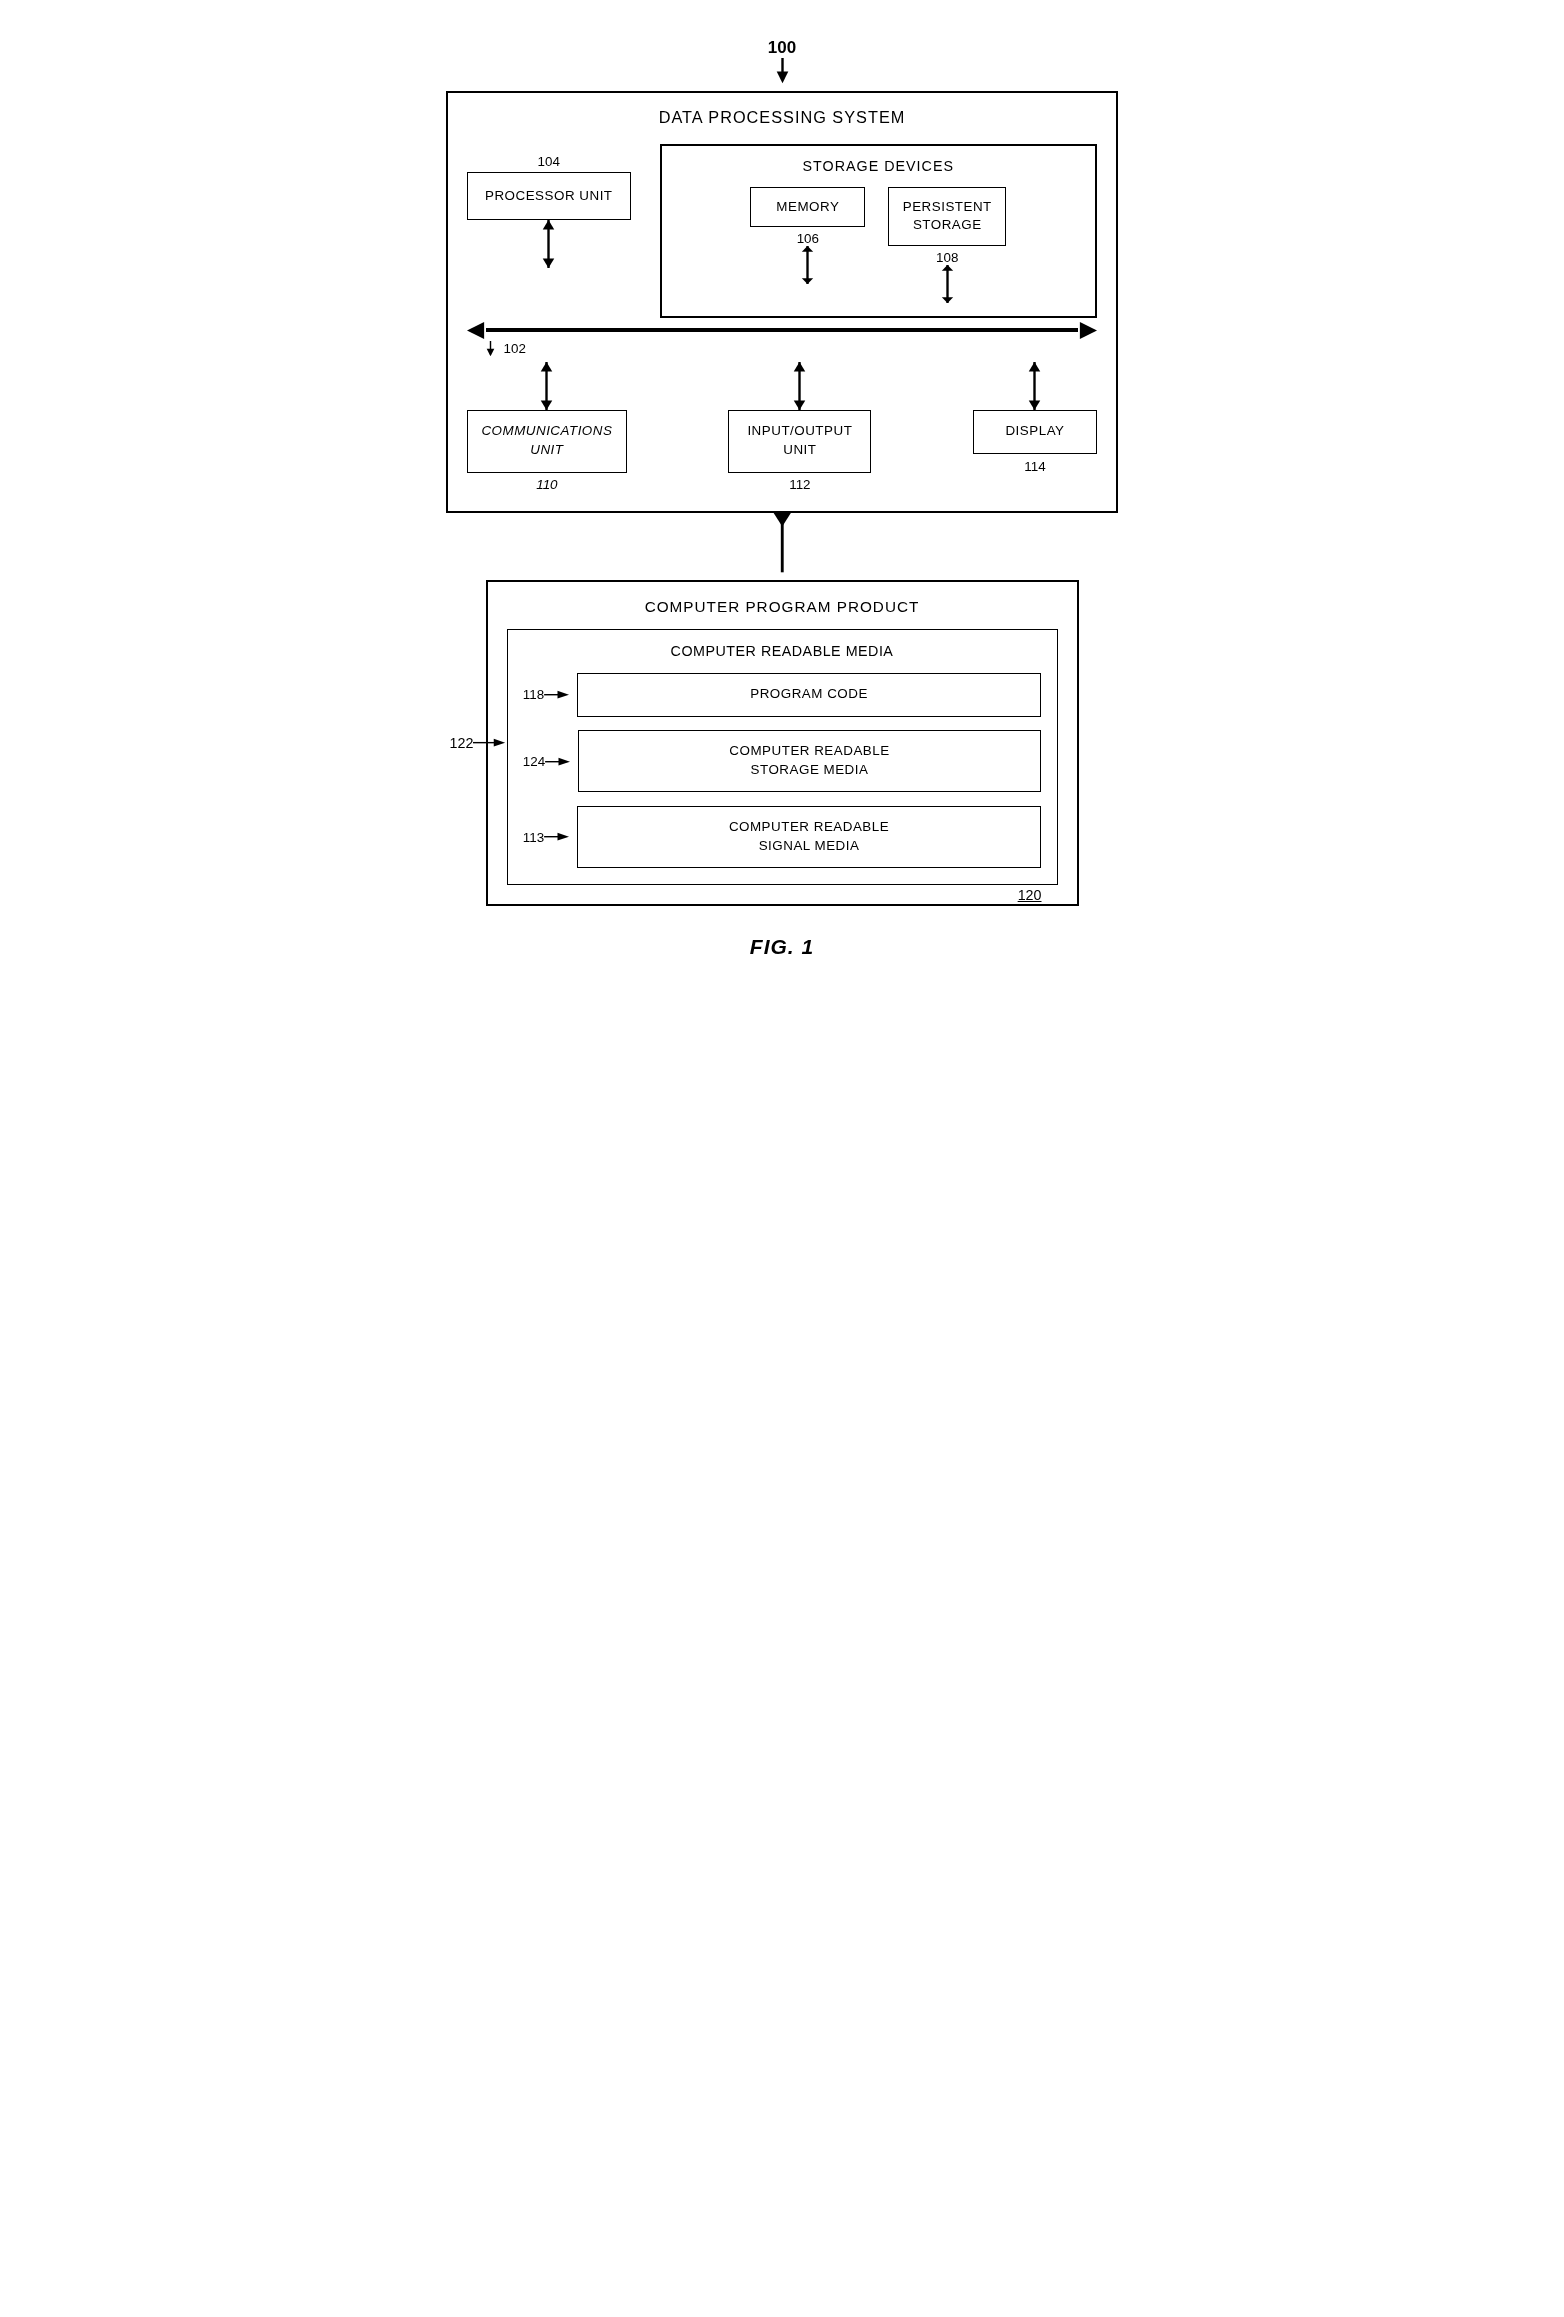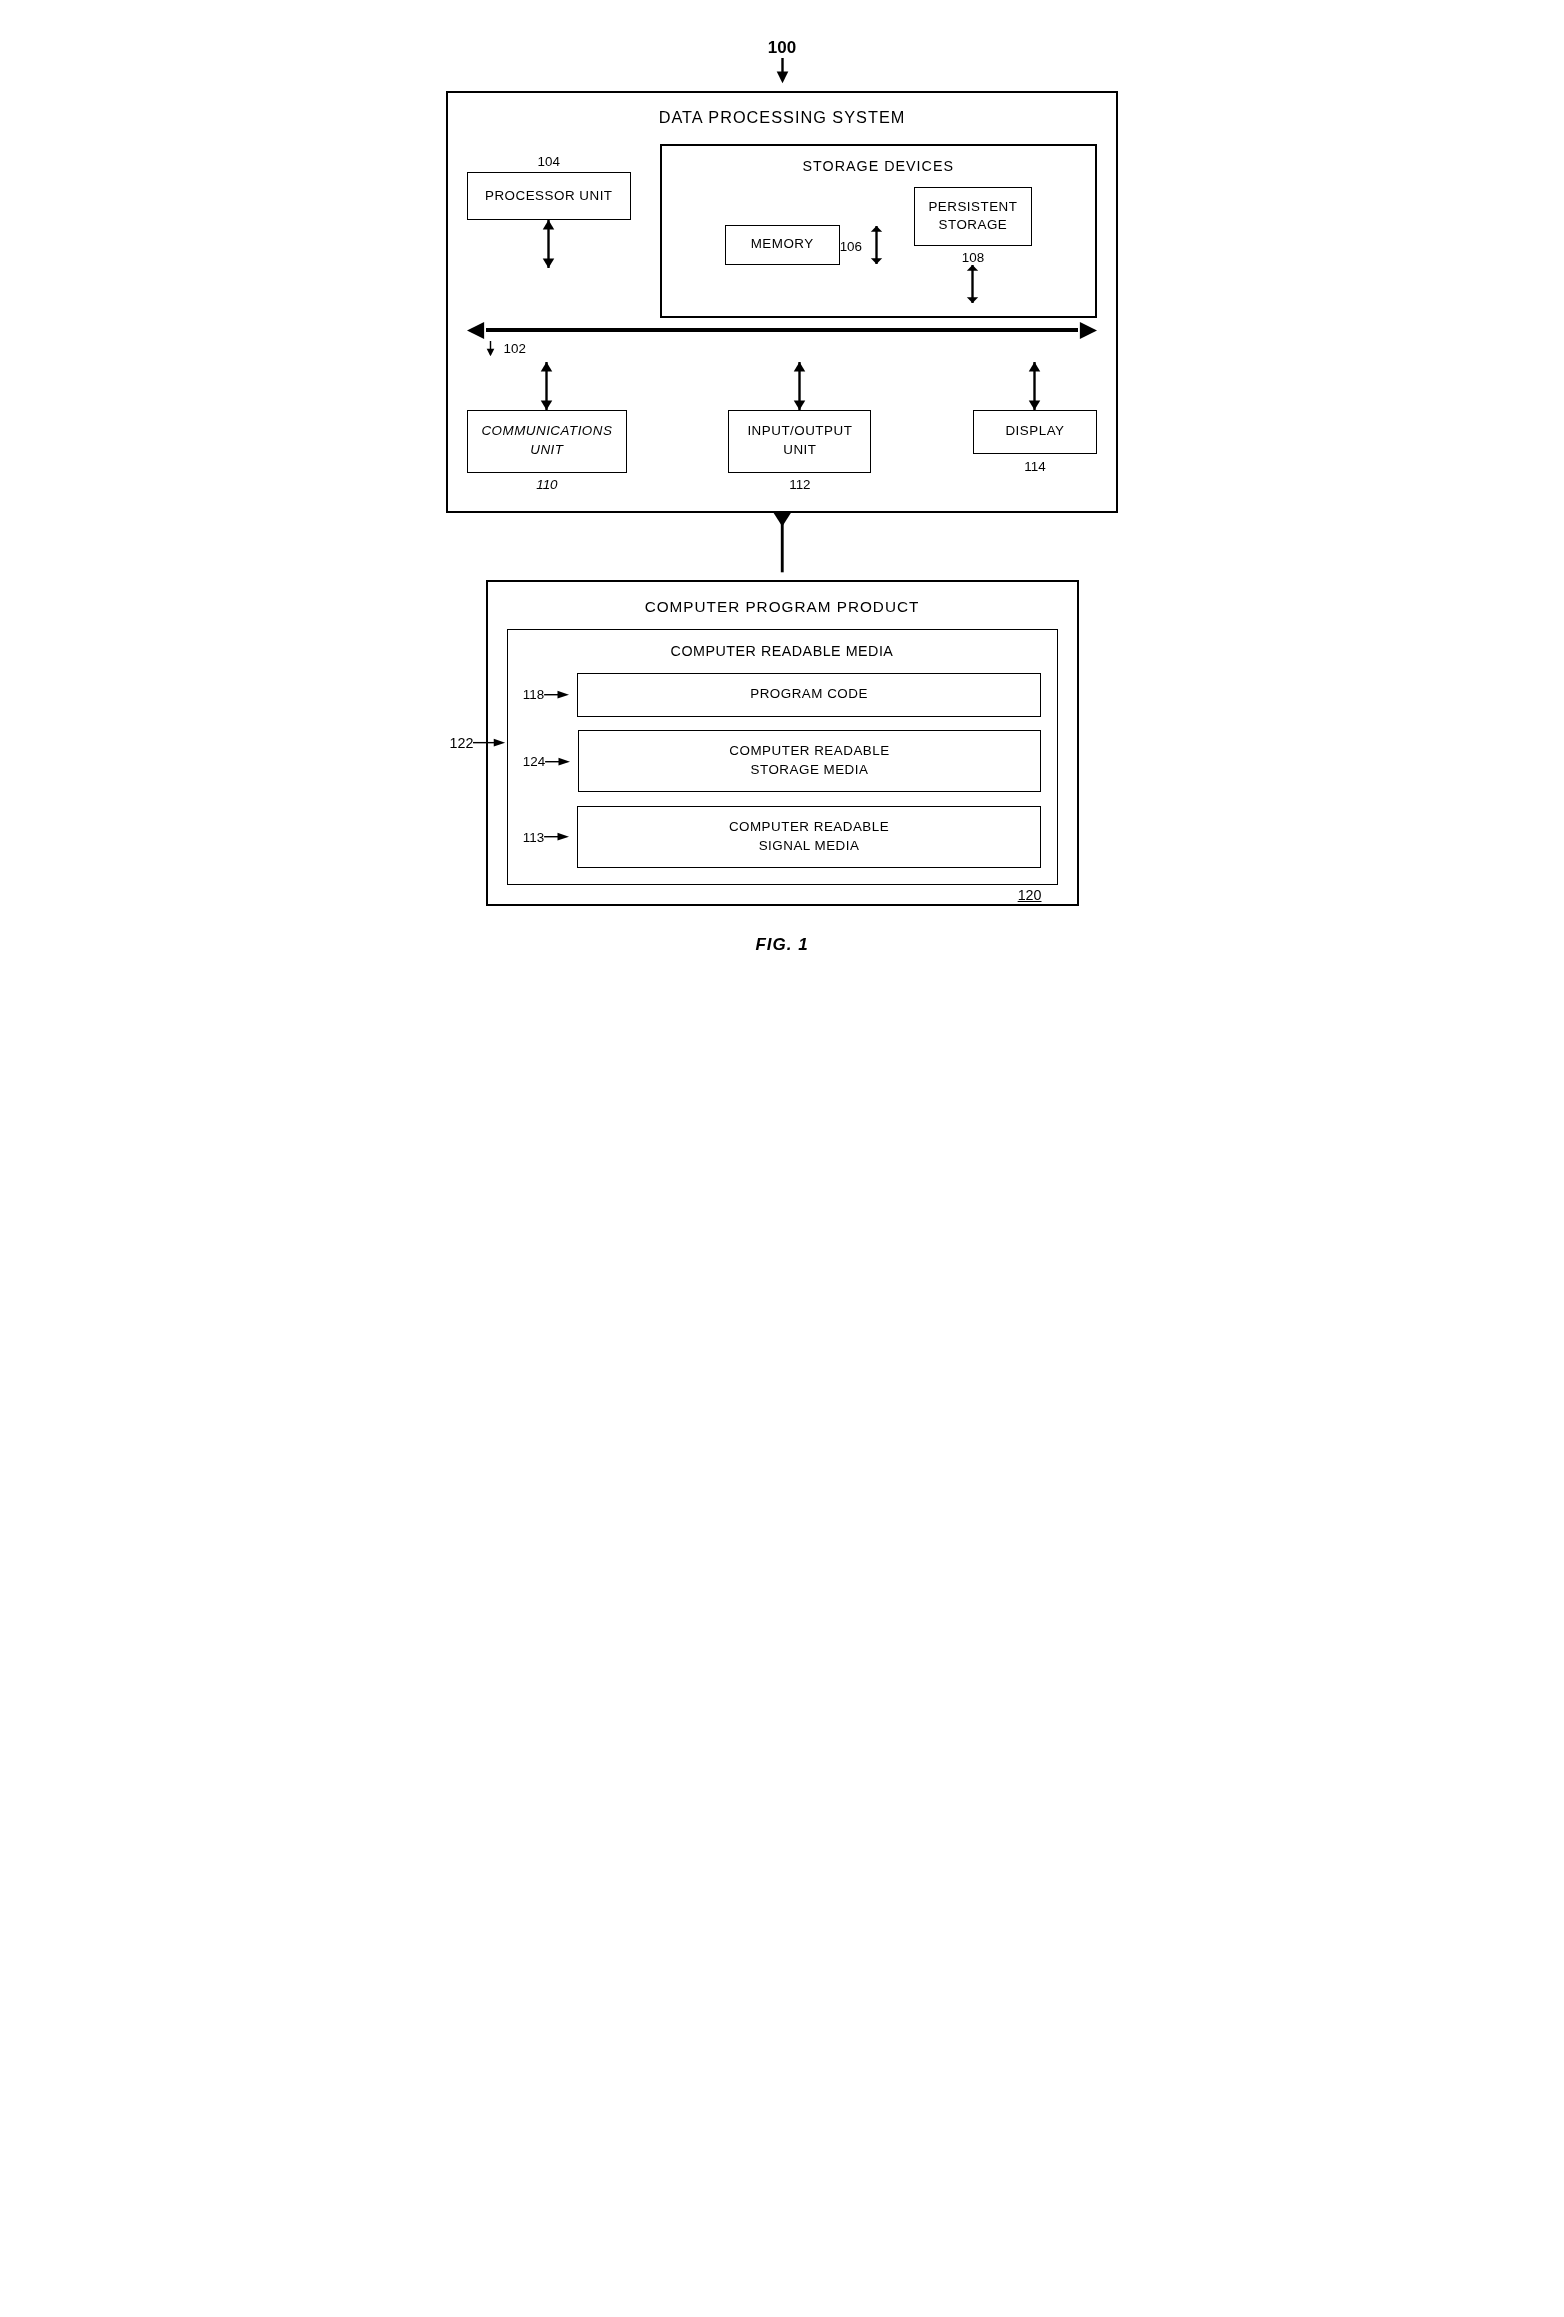--- a/index.html
+++ b/index.html
@@ -115,21 +115,21 @@
       display: flex;
       align-items: center;
       margin-bottom: 13.4px;
     }
     .crm-item-row:last-child {
       margin-bottom: 0;
     }
 
     
     .fig-label {
-      font-size: 17px;
+      font-size: 21px;
       font-style: italic;
       font-weight: bold;
       margin-top: 29px;
       letter-spacing: 1px;
     }
   </style>
 </head>
 <body>
 
 <div class="page-container">
@@ -160,21 +160,21 @@
           <polygon points="9,10 21,10 15,0" fill="#000"></polygon>
           <polygon points="9,40 21,40 15,50" fill="#000"></polygon>
         </svg>
       </div>
 
       <div style="flex:1;">
         <div class="storage-devices-box">
           <div class="storage-devices-title">STORAGE DEVICES</div>
           <div class="storage-inner-row">
 
-            <div style="display:flex;flex-direction:row;align-items:center;">
+            <div style="display:flex;flex-direction:column;align-items:center;">
               <div class="component-box memory-box">
                 <span>MEMORY</span>
               </div>
               <div style="font-size:13.4px;margin-top:3.8px;">106</div>
 
               <svg width="29" height="38" viewBox="0 0 30 40">
                 <line x1="15" y1="0" x2="15" y2="40" stroke="#000" stroke-width="2.5"></line>
                 <polygon points="9,6 21,6 15,0" fill="#000"></polygon>
                 <polygon points="9,34 21,34 15,40" fill="#000"></polygon>
               </svg>

